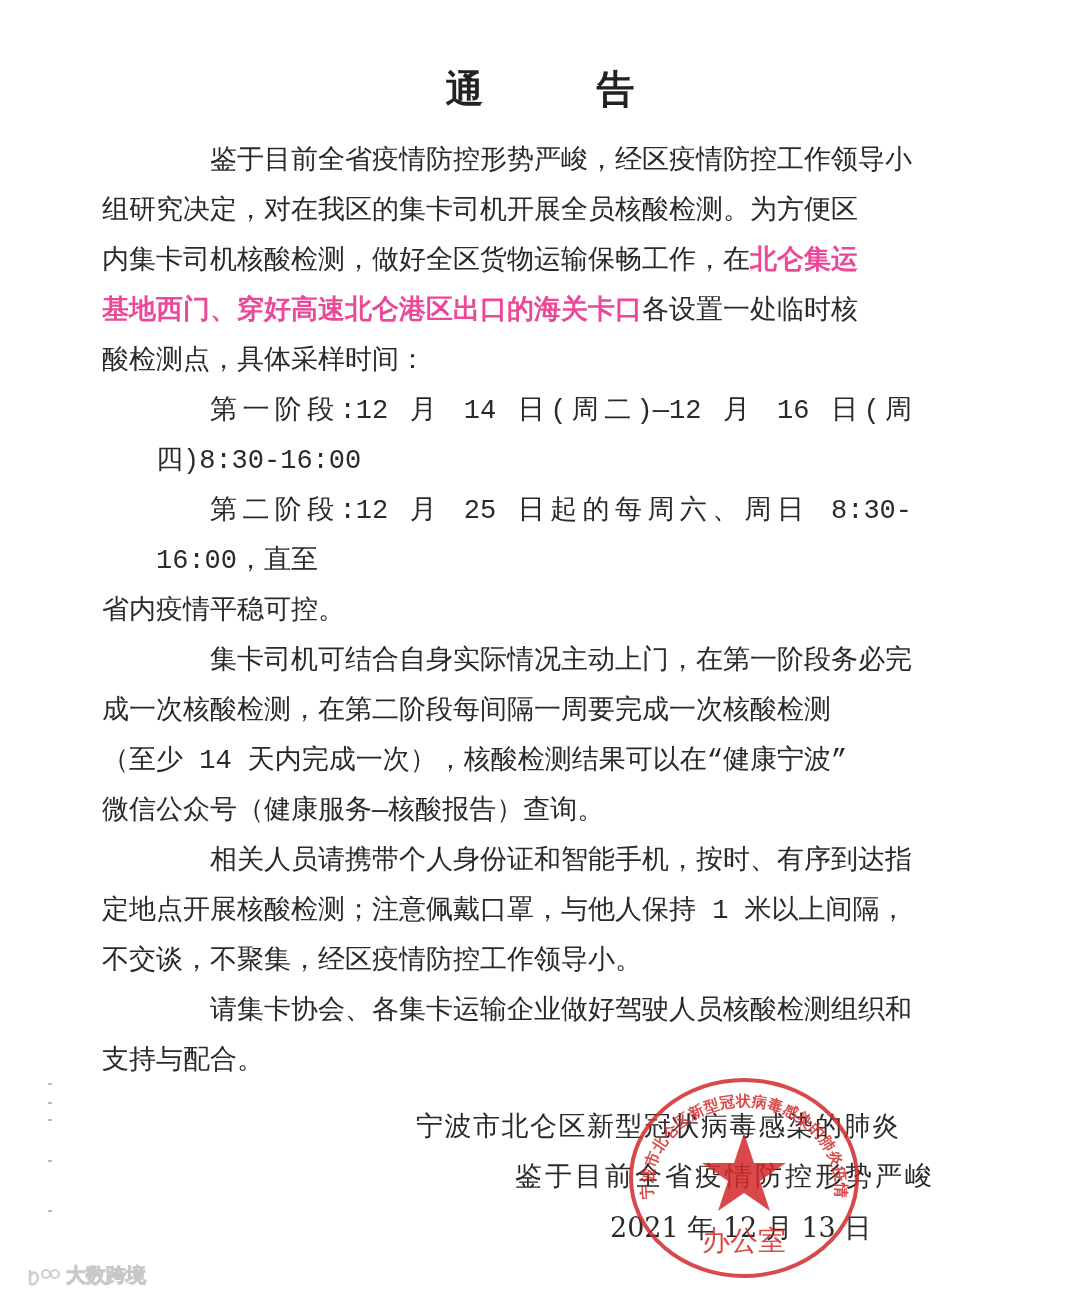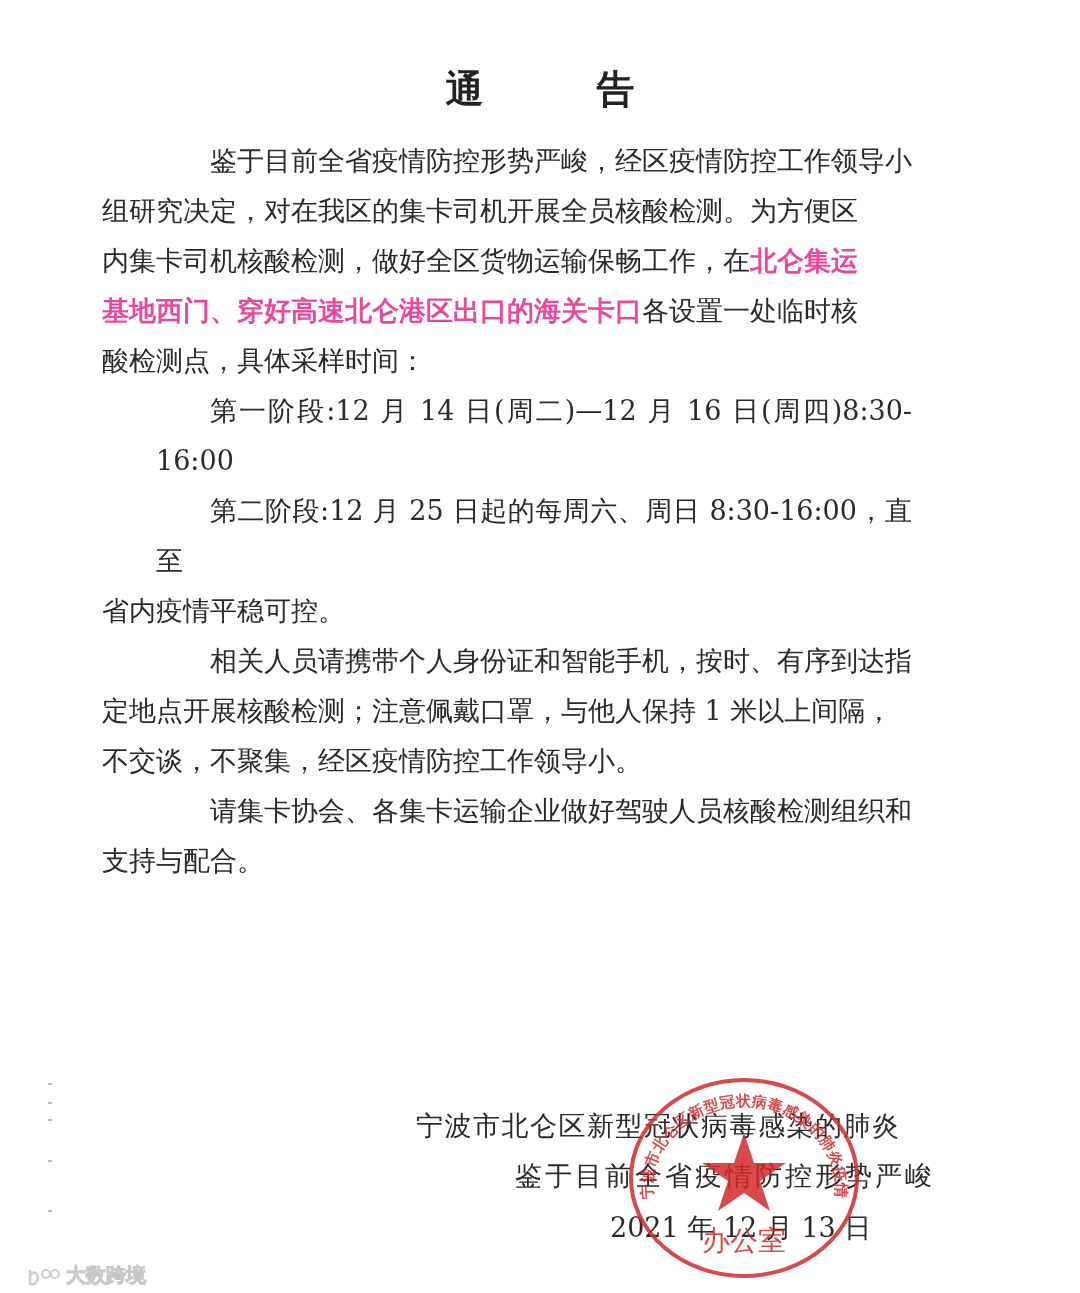--- a/index.html
+++ b/index.html
@@ -9,21 +9,21 @@
     }
     .title {
       position: absolute; top: 28px; left: 0; width: 1080px; text-align: center;
       font-family: "DejaVu Sans", "Liberation Sans", sans-serif;
       font-weight: bold; font-size: 38px; letter-spacing: 50px; color: #222;
       text-indent: 50px;
       margin-top: 36px;
     }
     .body {
       position: absolute; left: 156px; top: 136px; width: 756px;
-      font-size: 27px; line-height: 50px;
+      font-size: 27px; line-height: 50px; font-family: Liberation Mono, monospace;
     }
     .para { margin: 0; text-indent: 54px; text-align: justify; }
     .bold { font-weight: bold; color: #ec4899; }
     .sig {
       position: absolute; font-size: 27px; white-space: nowrap; color: #2a2a2a;
     }
     .seal {
       position: absolute; left: 624px; top: 1075px; width: 240px; height: 205px;
       pointer-events: none;
     }
@@ -46,20 +46,26 @@
     <span style="margin-left:-54px">内集卡司机核酸检测，做好全区货物运输保畅工作，在</span><span class="bold">北仑集运</span><br>
     <span class="bold" style="margin-left:-54px">基地西门、穿好高速北仑港区出口的海关卡口</span><span>各设置一处临时核</span><br>
     <span style="margin-left:-54px">酸检测点，具体采样时间：</span>
   </p>
   <p class="para">
     <span>第一阶段:12 月 14 日(周二)—12 月 16 日(周四)8:30-16:00</span>
   </p>
   <p class="para">
     <span>第二阶段:12 月 25 日起的每周六、周日 8:30-16:00，直至</span><br>
     <span style="margin-left:-54px">省内疫情平稳可控。</span>
+  </p>
+  <p class="para">
+    <span>集卡司机可结合自身实际情况主动上门，在第一阶段务必完</span><br>
+    <span style="margin-left:-54px">成一次核酸检测，在第二阶段每间隔一周要完成一次核酸检测</span><br>
+    <span style="margin-left:-54px">（至少 14 天内完成一次），核酸检测结果可以在“健康宁波”</span><br>
+    <span style="margin-left:-54px">微信公众号（健康服务—核酸报告）查询。</span>
   </p>
   <p class="para">
     <span>相关人员请携带个人身份证和智能手机，按时、有序到达指</span><br>
     <span style="margin-left:-54px">定地点开展核酸检测；注意佩戴口罩，与他人保持 1 米以上间隔，</span><br>
     <span style="margin-left:-54px">不交谈，不聚集，经区疫情防控工作领导小。</span>
   </p>
   <p class="para">
     <span>请集卡协会、各集卡运输企业做好驾驶人员核酸检测组织和</span><br>
     <span style="margin-left:-54px">支持与配合。</span>
   </p>

